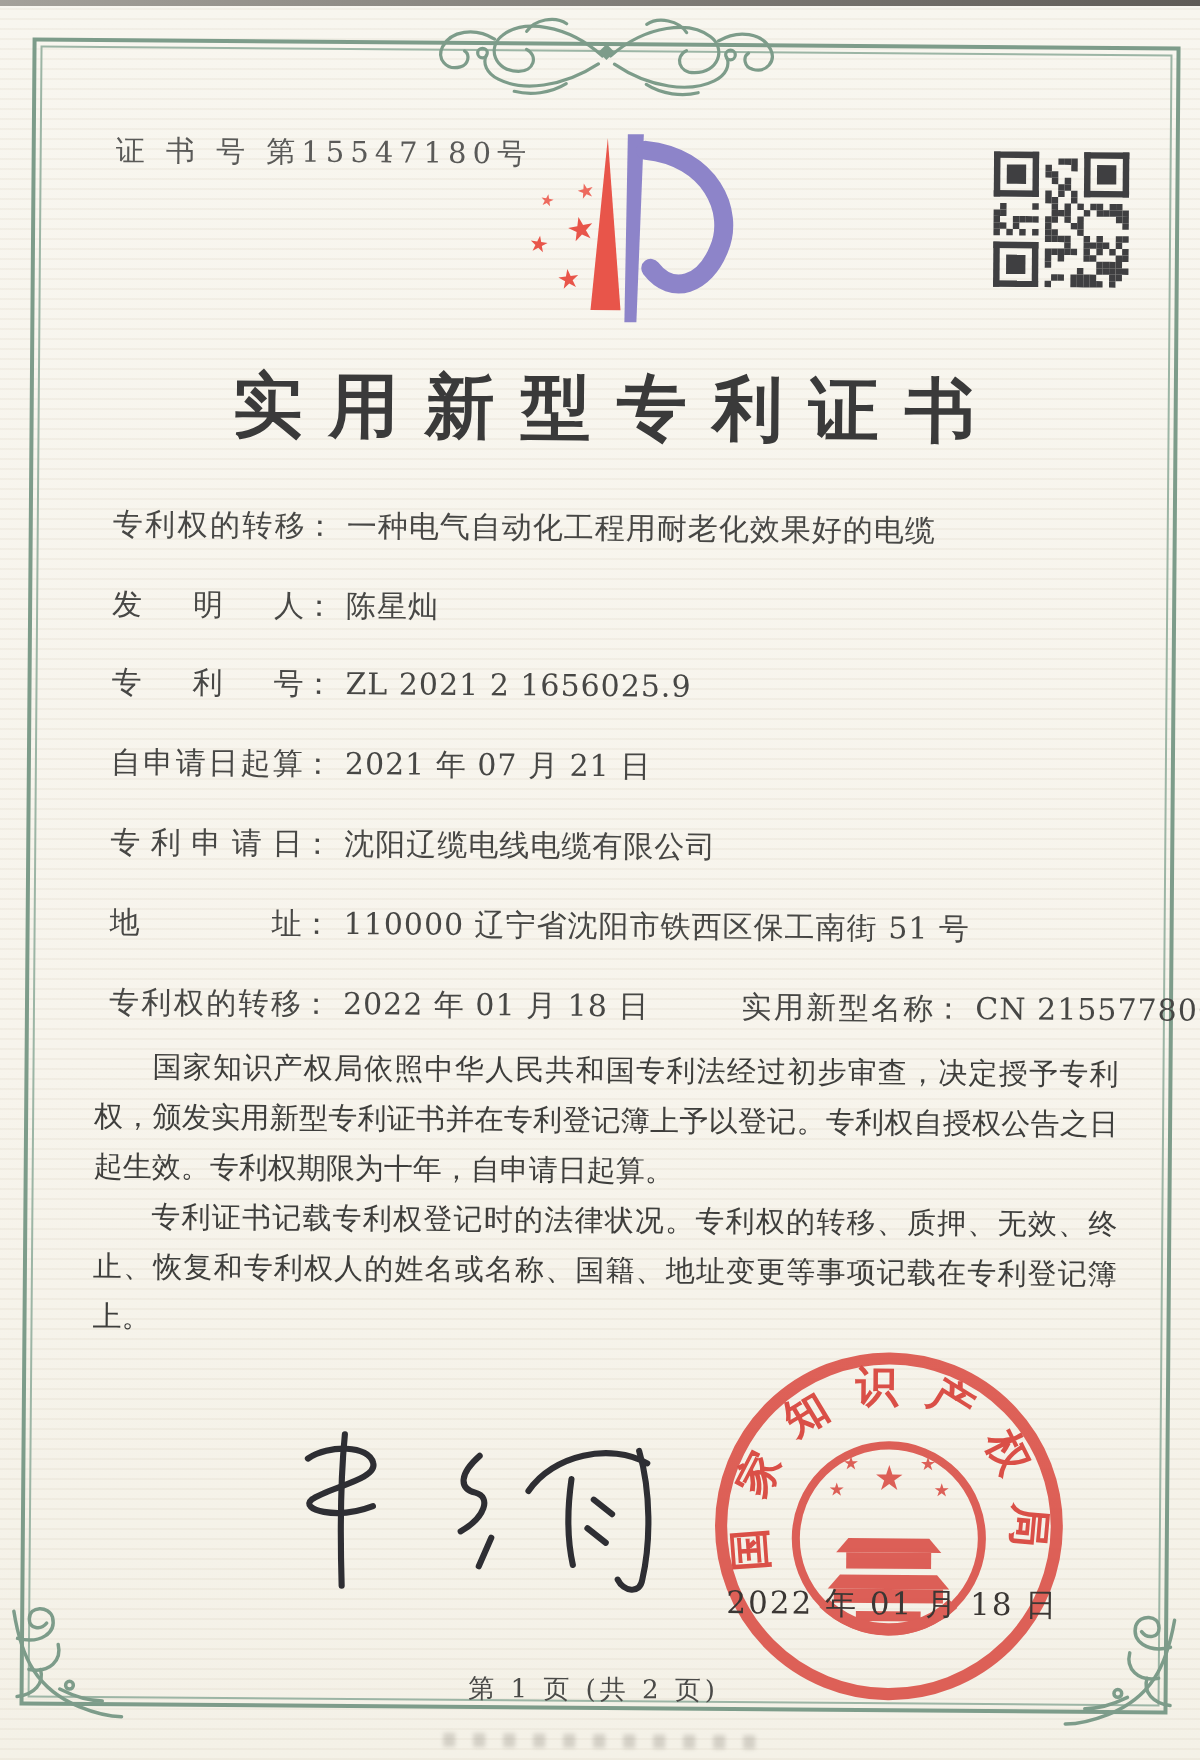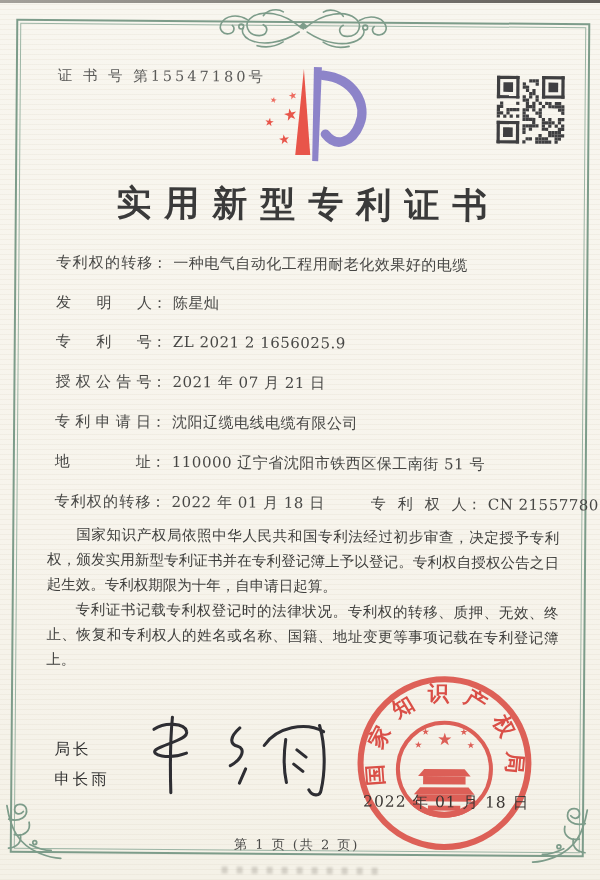--- a/index.html
+++ b/index.html
@@ -266,41 +266,37 @@
     <div class="frow" style="top:255px">
       <span class="flabel">专利权的转移</span><span class="fcolon">：</span><span class="fvalue">一种电气自动化工程用耐老化效果好的电缆</span>
     </div>
     <div class="frow" style="top:295px">
       <span class="flabel">发明人</span><span class="fcolon">：</span><span class="fvalue">陈星灿</span>
     </div>
     <div class="frow" style="top:334px">
       <span class="flabel">专利号</span><span class="fcolon">：</span><span class="fvalue">ZL 2021 2 1656025.9</span>
     </div>
     <div class="frow" style="top:374px">
-      <span class="flabel">授权公告号</span><span class="fcolon">：</span><span class="fvalue">2021 年 07 月 21 日</span>
+      <span class="flabel">自申请日起算</span><span class="fcolon">：</span><span class="fvalue">2021 年 07 月 21 日</span>
     </div>
     <div class="frow" style="top:414px">
       <span class="flabel">专利申请日</span><span class="fcolon">：</span><span class="fvalue">沈阳辽缆电线电缆有限公司</span>
     </div>
     <div class="frow" style="top:454px">
       <span class="flabel">地址</span><span class="fcolon">：</span><span class="fvalue">110000 辽宁省沈阳市铁西区保工南街 51 号</span>
     </div>
     <div class="frow" style="top:494px">
-      <span><span class="flabel">专利权的转移</span><span class="fcolon">：</span><span class="fvalue">2022 年 01 月 18 日</span></span><span class="grant-no"><span class="flabel">专利权人</span><span class="fcolon">：</span><span class="fvalue">CN 215577800 U</span></span>
+      <span><span class="flabel">专利权的转移</span><span class="fcolon">：</span><span class="fvalue">2022 年 01 月 18 日</span></span><span class="grant-no"><span class="flabel">实用新型名称</span><span class="fcolon">：</span><span class="fvalue">CN 215577800 U</span></span>
     </div>
 
     <div class="paras">
       <p>国家知识产权局依照中华人民共和国专利法经过初步审查，决定授予专利权，颁发实用新型专利证书并在专利登记簿上予以登记。专利权自授权公告之日起生效。专利权期限为十年，自申请日起算。</p>
       <p>专利证书记载专利权登记时的法律状况。专利权的转移、质押、无效、终止、恢复和专利权人的姓名或名称、国籍、地址变更等事项记载在专利登记簿上。</p>
     </div>
 
-    <div class="signer">
-      <div>局长</div>
-      <div>申长雨</div>
-    </div>
 
     <svg class="signature" viewBox="0 0 200 90">
       <g stroke="#2e2e33" stroke-width="3" fill="none" stroke-linecap="round" stroke-linejoin="round">
         <path d="M38,8 C36,30 36,55 37,82"></path>
         <path d="M20,20 C30,13 50,13 52,22 C54,30 30,34 22,40 C16,45 34,50 52,43"></path>
         <path d="M104,18 C94,27 94,34 102,36 C110,38 107,48 95,55"></path>
         <path d="M110,58 L104,72"></path>
         <path d="M128,35 C140,17 168,11 186,21"></path>
         <path d="M182,15 C188,35 188,60 184,78 C183,85 175,84 172,78"></path>
         <path d="M149,29 C147,44 147,58 150,71"></path>

